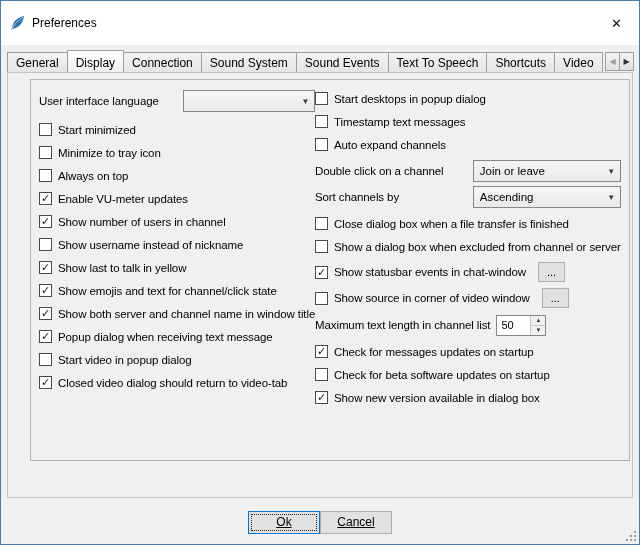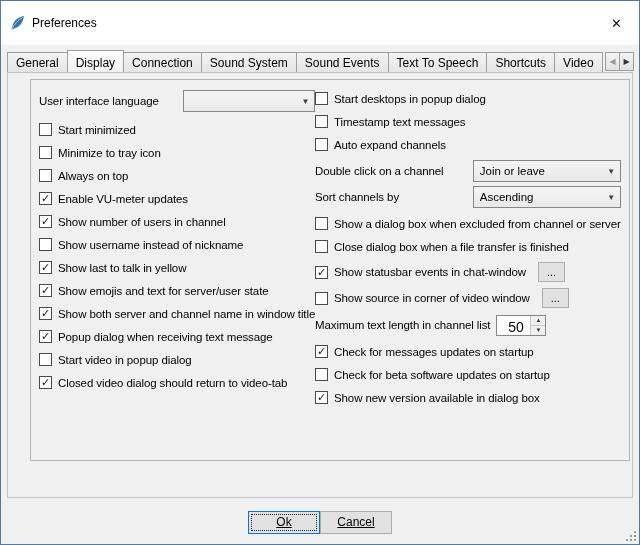--- a/index.html
+++ b/index.html
@@ -115,21 +115,21 @@
   
   .dots-btn {
     margin-left: 6px; width: 27px; height: 20px; flex: none;
     border: 1px solid #adadad; background: #e1e1e1;
     font-size: 11px; font-family: inherit; line-height: 10px; cursor: default;
   }
   .spinbox {
     display: flex; align-items: stretch; height: 21px; width: 50px;
     border: 1px solid #868686; background: #fff; margin-left: 6px;
   }
-  .spin-value { flex: 1; font-size: 14px; padding: 3px 0 0 4px; text-align: center; }
+  .spin-value { flex: 1; font-size: 11px; padding: 3px 0 0 4px; }
   .spin-arrows { width: 15px; flex: none; display: flex; flex-direction: column; border-left: 1px solid #c8c8c8; }
   .spin-btn {
     flex: 1; font-size: 6px; line-height: 8px; text-align: center;
     color: #333; background: #f0f0f0; cursor: default;
   }
   .spin-btn + .spin-btn { border-top: 1px solid #c8c8c8; }
   
   .footer {
     flex: none; height: 46px;
     display: flex; align-items: center; justify-content: center; 
@@ -221,21 +221,21 @@
                 <div class="cb-row">
                   <span class="checkbox"></span>
                   <span class="cb-label">Show username instead of nickname</span>
                 </div>
                 <div class="cb-row">
                   <span class="checkbox checked">✓</span>
                   <span class="cb-label">Show last to talk in yellow</span>
                 </div>
                 <div class="cb-row">
                   <span class="checkbox checked">✓</span>
-                  <span class="cb-label">Show emojis and text for server/user state</span>
+                  <span class="cb-label">Show emojis and text for channel/click state</span>
                 </div>
                 <div class="cb-row">
                   <span class="checkbox checked">✓</span>
                   <span class="cb-label">Show both server and channel name in window title</span>
                 </div>
                 <div class="cb-row">
                   <span class="checkbox checked">✓</span>
                   <span class="cb-label">Popup dialog when receiving text message</span>
                 </div>
                 <div class="cb-row">
@@ -277,25 +277,25 @@
               <span class="field-label">Sort channels by</span>
               <div class="combobox right-combo">
                 <span class="combo-value">Ascending</span>
                 <span class="combo-arrow">▼</span>
               </div>
             </div>
 
             <div class="cb-list mt7">
                 <div class="cb-row">
                   <span class="checkbox"></span>
+                  <span class="cb-label">Close dialog box when a file transfer is finished</span>
+                </div>
+                <div class="cb-row">
+                  <span class="checkbox"></span>
                   <span class="cb-label">Show a dialog box when excluded from channel or server</span>
-                </div>
-                <div class="cb-row">
-                  <span class="checkbox"></span>
-                  <span class="cb-label">Close dialog box when a file transfer is finished</span>
                 </div>
               </div>
 
             <div class="cb-row custom mt7">
               <span class="checkbox checked">✓</span>
               <span class="cb-label">Show statusbar events in chat-window</span>
               <button class="dots-btn">...</button>
             </div>
 
             <div class="cb-row custom mt6">

